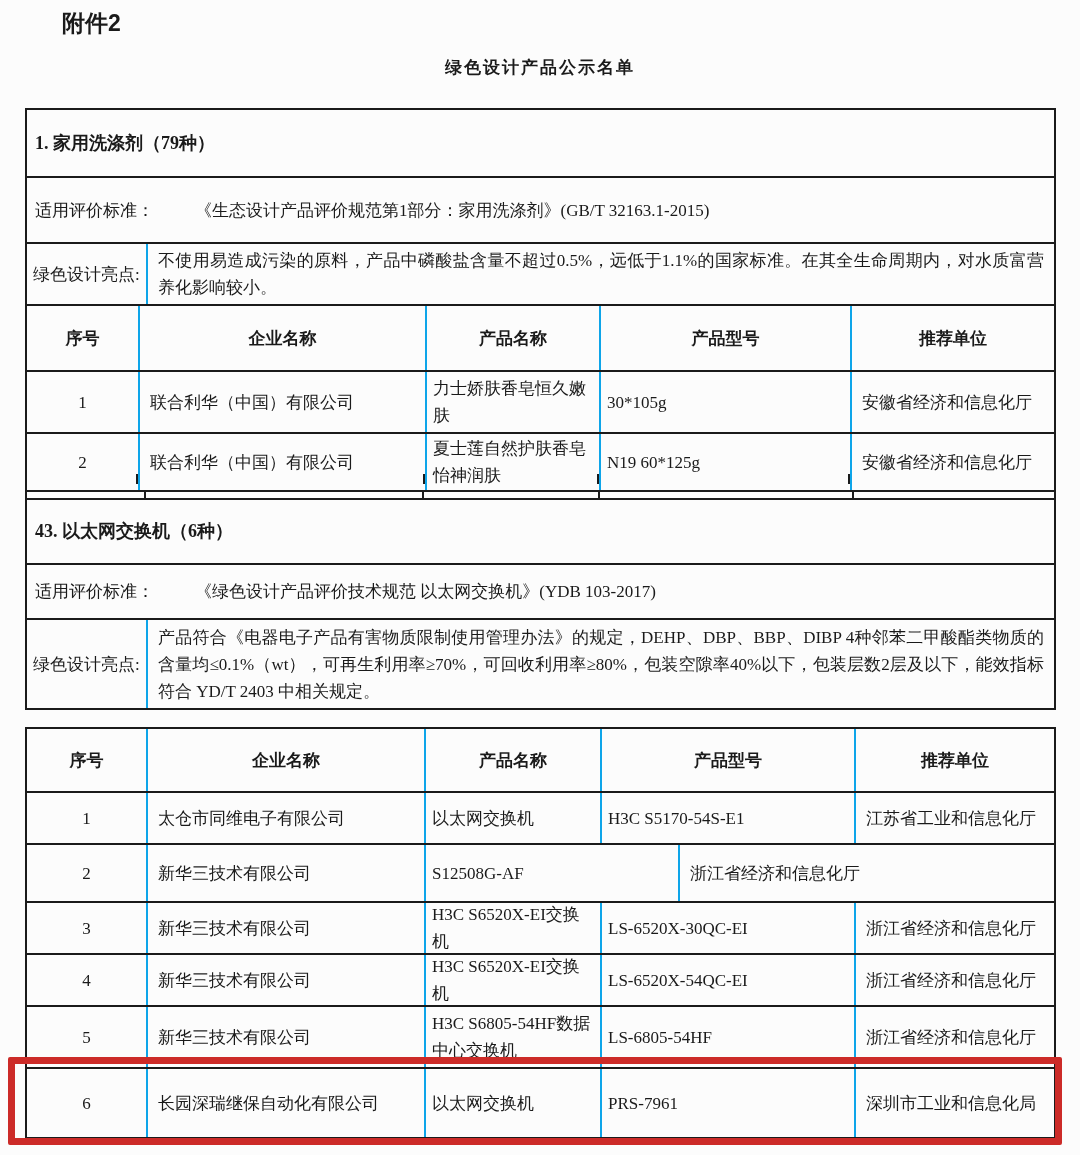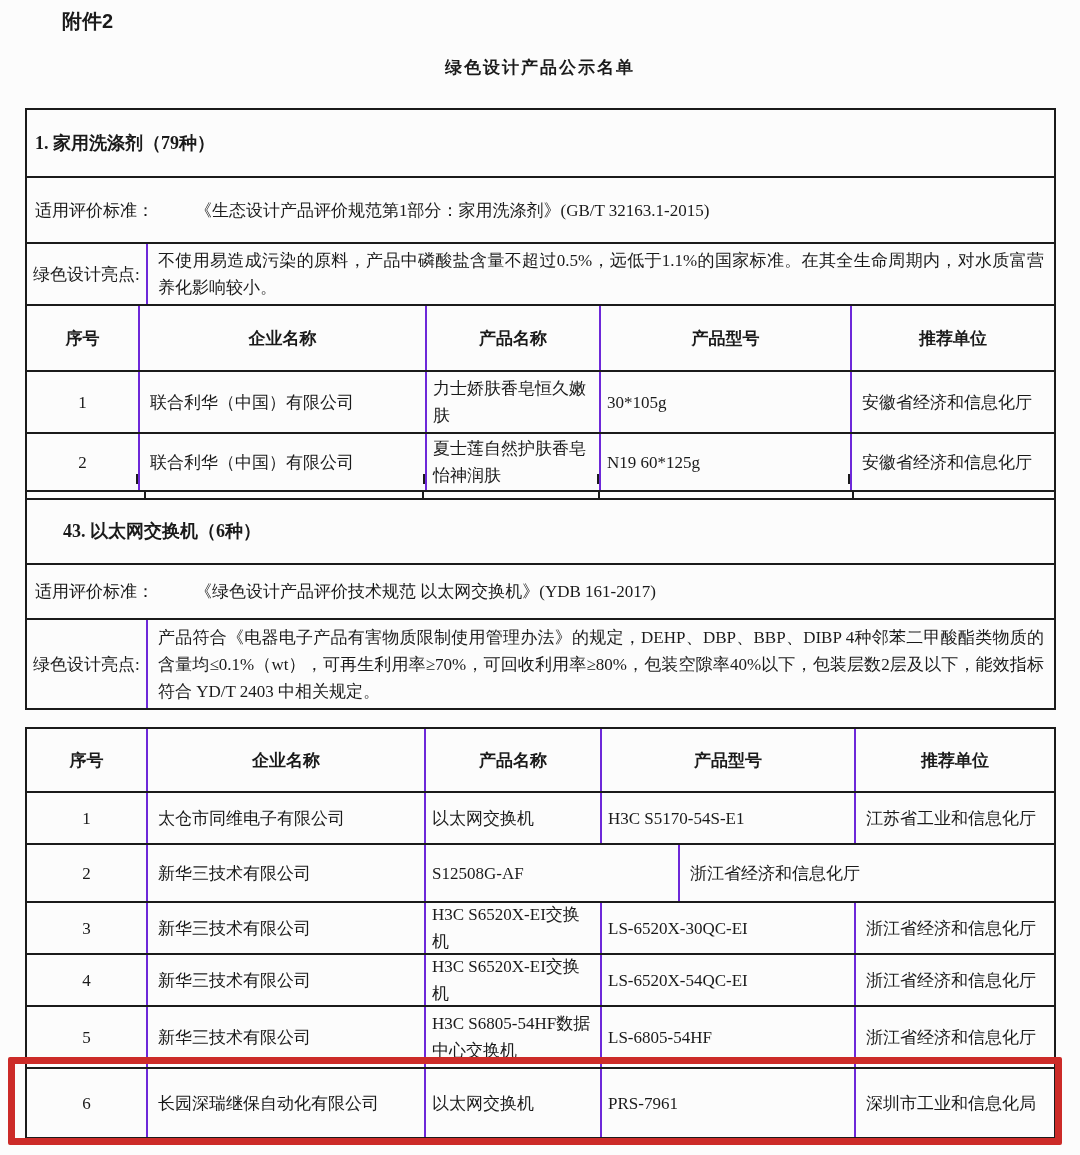--- a/index.html
+++ b/index.html
@@ -8,39 +8,39 @@
     background:#fcfcfc;
     font-family:"Liberation Serif","DejaVu Serif",serif;
     color:#1a1a1a;
     position:relative;
     overflow:hidden;
   }
   .page{position:absolute;inset:0;}
   .attachment{
     position:absolute;top:8px;left:62px;
     font-family:"Liberation Sans","DejaVu Sans",sans-serif;
-    font-weight:bold;font-size:20px;
+    font-weight:bold;font-size:23px;
   }
   .doc-title{
     position:absolute;top:56px;left:0;width:100%;
     text-align:center;
     font-family:"Liberation Sans","DejaVu Sans",sans-serif;
     font-weight:bold;font-size:17px;letter-spacing:2px;
   }
   .tblock{
     position:absolute;left:25px;width:1031px;
     border:2px solid #1b1b1b;
     box-sizing:border-box;
     background:transparent;
   }
   .trow{display:flex;border-top:2px solid #1b1b1b;box-sizing:border-box;}
   .trow:first-child{border-top:none;}
   .tc{
     box-sizing:border-box;
-    border-left:2px solid #6d28d9;
+    border-left:2px solid #0ea5e9;
     display:flex;align-items:center;
     font-size:17px;line-height:27px;
     overflow:hidden;
   }
   .tc:first-child{border-left:none;}
   .tc.center{justify-content:center;text-align:center;}
   .tc.head{justify-content:center;font-weight:bold;}
   .tc.pad{padding:3px 10px;}
   .tc.padsm{padding:3px 6px;}
   .section-heading{
@@ -132,26 +132,26 @@
 
   <div class="vstub" style="left:25px;top:490px;height:8px;"></div>
   <div class="vstub" style="left:144px;top:490px;height:8px;"></div>
   <div class="vstub" style="left:422px;top:490px;height:8px;"></div>
   <div class="vstub" style="left:598px;top:490px;height:8px;"></div>
   <div class="vstub" style="left:852px;top:490px;height:8px;"></div>
   <div class="vstub" style="left:1054px;top:490px;height:8px;"></div>
 
   <div class="tblock" style="top:498px;">
     <div class="trow h63">
-      <div class="tc section-heading" style="flex:1;margin-left:28px;">43. 以太网交换机（6种）</div>
+      <div class="tc section-heading" style="flex:1;">43. 以太网交换机（6种）</div>
     </div>
     <div class="trow h55">
       <div class="tc inforow" style="flex:1;">
         <span>适用评价标准：</span>
-        <span class="val">《绿色设计产品评价技术规范 以太网交换机》(YDB 161-2017)</span>
+        <span class="val">《绿色设计产品评价技术规范 以太网交换机》(YDB 103-2017)</span>
       </div>
     </div>
     <div class="trow h90">
       <div class="tc labelcell hl-label">绿色设计亮点:</div>
       <div class="tc contentcell pad">
         <span class="hl-text">产品符合《电器电子产品有害物质限制使用管理办法》的规定，DEHP、DBP、BBP、DIBP 4种邻苯二甲酸酯类物质的含量均≤0.1%（wt），可再生利用率≥70%，可回收利用率≥80%，包装空隙率40%以下，包装层数2层及以下，能效指标符合 YD/T 2403 中相关规定。</span>
       </div>
     </div>
   </div>
 

